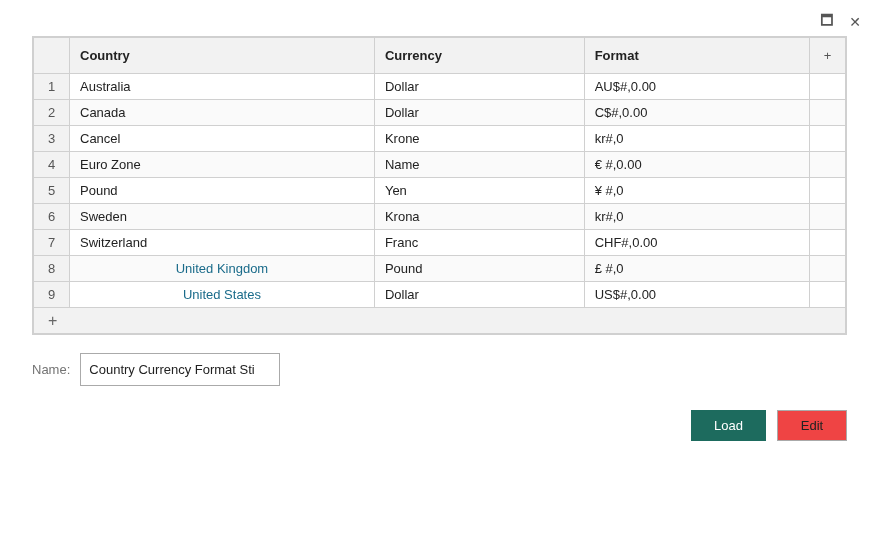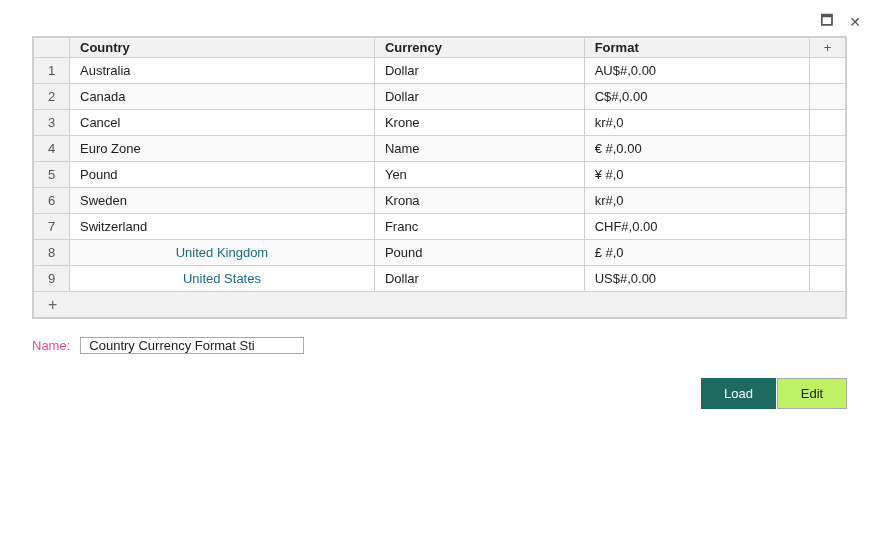--- a/index.html
+++ b/index.html
@@ -64,21 +64,21 @@
     }
 
     table {
       border-collapse: collapse;
       width: 100%;
     }
 
     thead th {
       background: #f2f2f2;
       border: 1px solid #d0d0d0;
-      padding: 2px 10px;
+      padding: 10px 10px;
       text-align: left;
       font-weight: 600;
       font-size: 13px;
       color: #222;
     }
 
     thead th.row-num {
       width: 36px;
       text-align: center;
     }
@@ -128,48 +128,48 @@
 
     .name-row {
       display: flex;
       align-items: center;
       margin-top: 18px;
       padding: 0 32px;
     }
 
     .name-label {
       font-size: 13px;
-      color: #ec4899;
+      color: #737373;
       margin-right: 10px;
     }
 
     .name-input {
       border: 1px solid #aaa;
-      padding: 0 8px;
-      font-size: 13px;
-      width: 224px;
+      padding: 8px 8px;
+      font-size: 13px;
+      width: 200px;
       outline: none;
       color: #222;
     }
 
     .button-row {
       display: flex;
       justify-content: flex-end;
       align-items: center;
       padding: 0 32px;
       margin-top: 24px;
-      gap: 1px;
+      gap: 11px;
     }
 
     .btn {
       padding: 7px 22px;
       font-size: 13px;
       cursor: pointer;
       border: 1px solid #aaa;
-      background: #bef264;
+      background: #ef4444;
       color: #222;
       min-width: 70px;
     }
 
     .btn-primary {
       background: #1d6b5e;
       color: #fff;
       border: 1px solid #1d6b5e;
     }
   </style>

